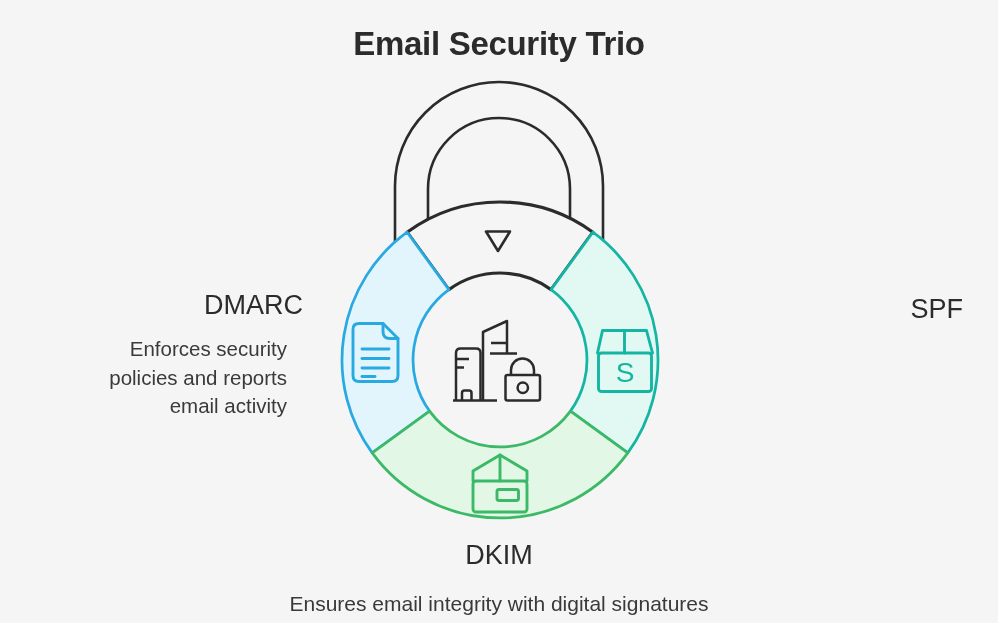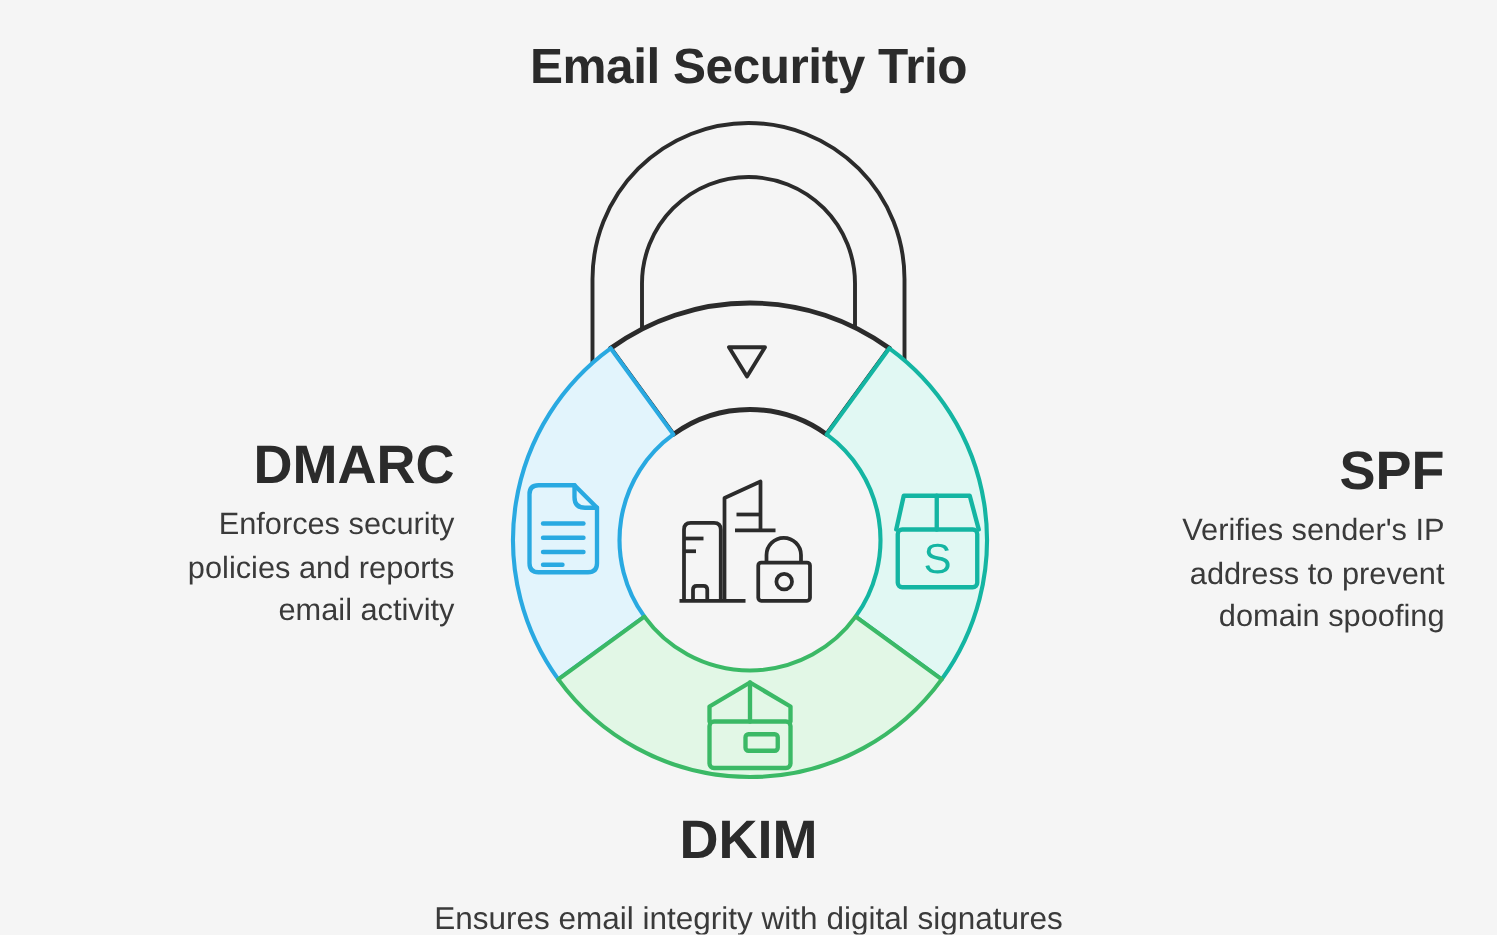--- a/index.html
+++ b/index.html
@@ -37,27 +37,27 @@
   .spf-letter {
     fill: var(--spf-stroke, #14b5a2);
     font-family: "Liberation Sans", sans-serif;
     font-size: 28px;
     font-weight: 400;
   }
 
   .seg-label { position: absolute; }
   .seg-label h2 {
     margin: 0 0 8px 0;
-    font-size: 36px;
+    font-size: 27px;
     line-height: 1;
-    font-weight: 700;
+    font-weight: 400;
     color: var(--text-heading, #2b2b2b);
   }
   .seg-label p {
-    margin: 0;
+    margin: 16px;
     font-size: 20.5px;
     line-height: 28.5px;
     color: var(--text-body, #3a3a3a);
     white-space: pre-line;
   }
   .label-dmarc { top: 292px; right: 695px; width: 280px; text-align: right; }
   .label-spf   { top: 296px; left: 683px;  width: 280px; text-align: right; }
   .label-dkim  { top: 542px; left: 0; width: 998px; text-align: center; }
   .label-dkim h2 { margin-bottom: 23px; }
   .label-dkim p  { font-size: 21px; line-height: 24px; }
@@ -126,23 +126,20 @@
 
   <div class="seg-label label-dmarc">
     <h2>DMARC</h2>
     <p>Enforces security
 policies and reports
 email activity</p>
   </div>
 
   <div class="seg-label label-spf">
     <h2>SPF</h2>
-    <p>Verifies sender's IP
-address to prevent
-domain spoofing</p>
   </div>
 
   <div class="seg-label label-dkim">
     <h2>DKIM</h2>
     <p>Ensures email integrity with digital signatures</p>
   </div>
 
 </div>
 
 </body></html>

